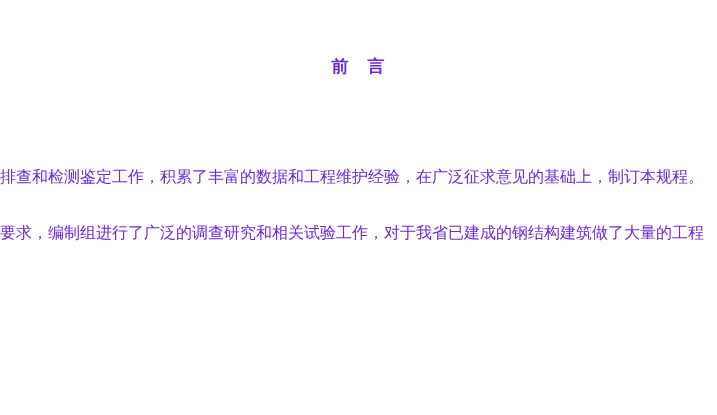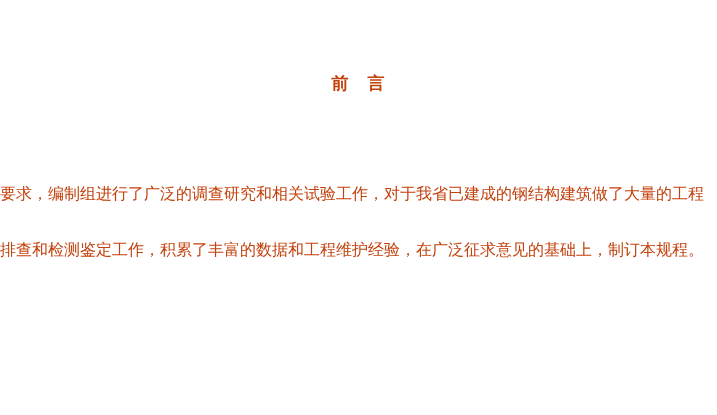--- a/index.html
+++ b/index.html
@@ -9,25 +9,25 @@
   }
   body {
     width: 717px;
     height: 415px;
     overflow: hidden;
   }
   .page {
     width: 717px;
     height: 320px;
     background: #ffffff;
-    color: #c2410c;
+    color: #6d28d9;
     font-family: "Liberation Serif", "DejaVu Serif", serif;
     font-size: 16px;
     line-height: 18.5px;
-    padding-top: 18px;
+    padding-top: 1px;
     box-sizing: border-box;
     white-space: pre;
   }
   .doc-title {
     margin: 0;
     text-align: center;
     font-size: 17px;
     font-weight: bold;
     line-height: 19px;
     letter-spacing: 1px;
@@ -41,22 +41,22 @@
   .i10  { padding-left: 10px; }
 </style>
 </head>
 <body>
 
 <div class="page">
 
   <h1 class="doc-title">前　言</h1>
 
   <div>
+    <div class="ln i0">排查和检测鉴定工作，积累了丰富的数据和工程维护经验，在广泛征求意见的基础上，制订本规程。</div>
     <div class="ln i0">要求，编制组进行了广泛的调查研究和相关试验工作，对于我省已建成的钢结构建筑做了大量的工程</div>
-    <div class="ln i0">排查和检测鉴定工作，积累了丰富的数据和工程维护经验，在广泛征求意见的基础上，制订本规程。</div>
   </div>
 
   <div>
     
     
   </div>
 
   
 
   

